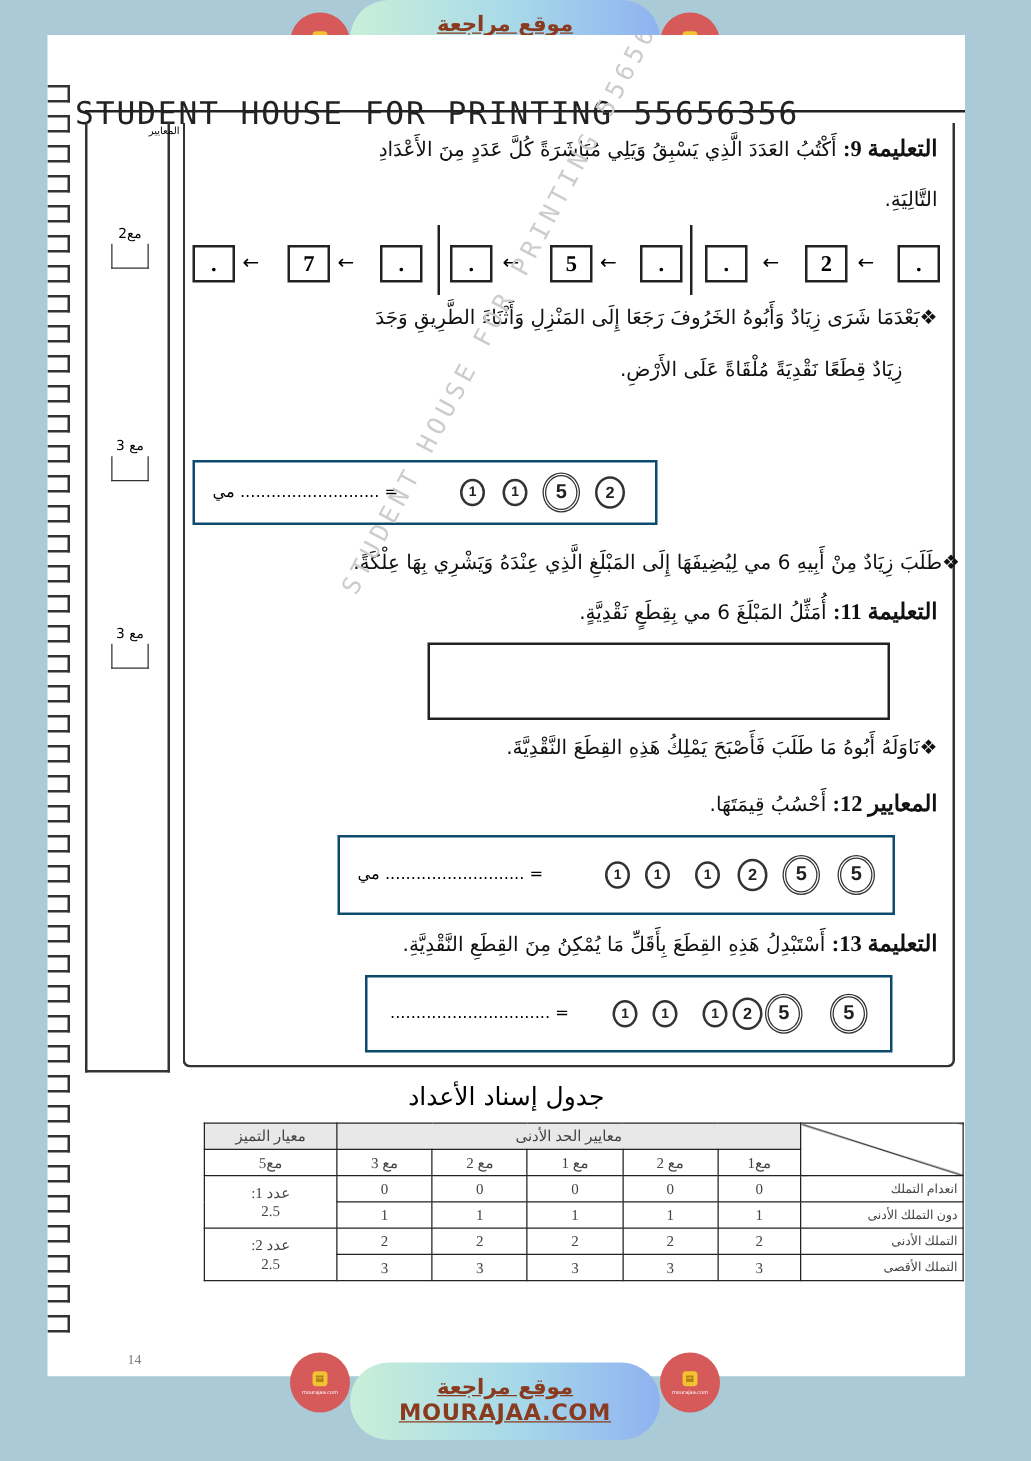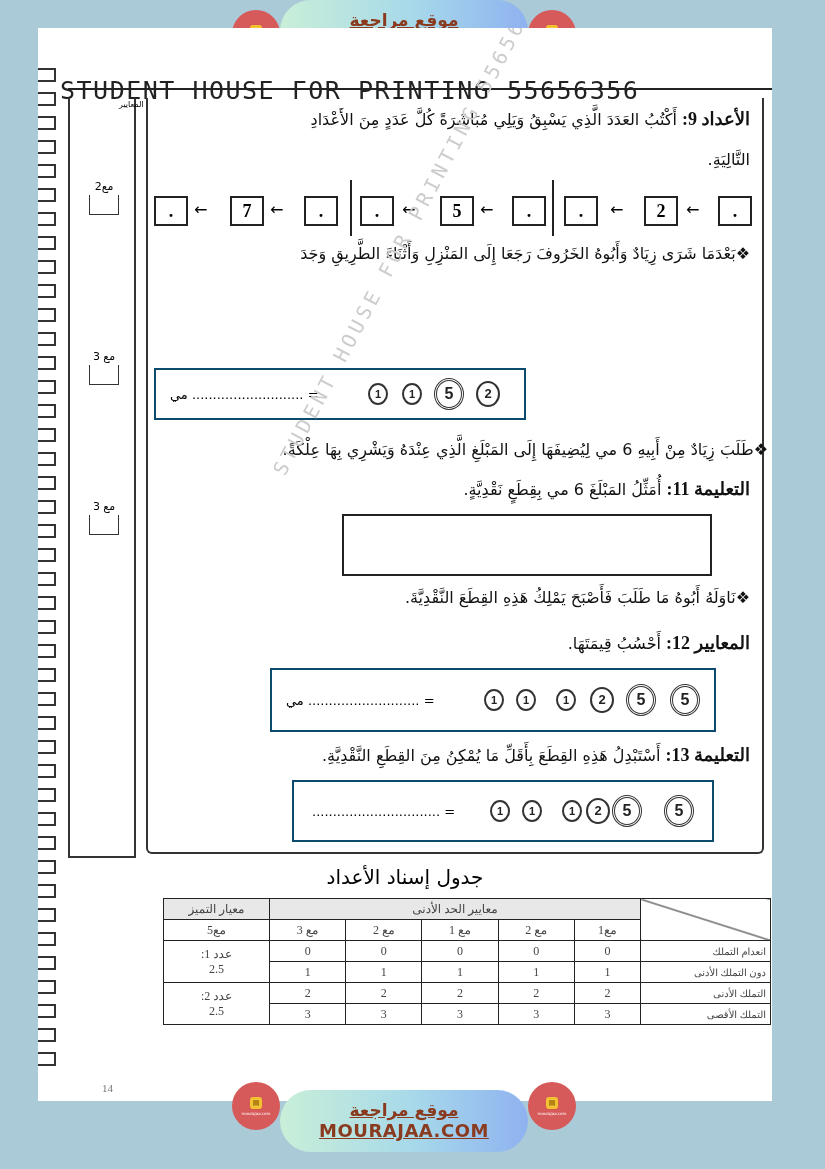--- a/index.html
+++ b/index.html
@@ -122,21 +122,21 @@
       <div class="lbl">مع 3</div>
       <div class="box"></div>
     </div>
     <div class="side-item" style="top:402px;">
       <div class="lbl">مع 3</div>
       <div class="box"></div>
     </div>
   </div>
 
   <div class="main">
-    <div class="txt" style="top:10px;"><b>الأعداد 9:</b> <span>أَكْتُبُ العَدَدَ الَّذِي يَسْبِقُ وَيَلِي مُبَاشَرَةً كُلَّ عَدَدٍ مِنَ الأَعْدَادِ</span></div>
+    <div class="txt" style="top:10px;"><b>التعليمة 9:</b> <span>أَكْتُبُ العَدَدَ الَّذِي يَسْبِقُ وَيَلِي مُبَاشَرَةً كُلَّ عَدَدٍ مِنَ الأَعْدَادِ</span></div>
     <div class="txt" style="top:52px;">التَّالِيَةِ.</div>
 
     <div class="seq">
       <div class="cell" style="left:0;">.</div>
       <div class="arrow" style="left:40px;">←</div>
       <div class="cell" style="left:76px;">7</div>
       <div class="arrow" style="left:116px;">←</div>
       <div class="cell" style="left:150px;">.</div>
       <div class="sep" style="left:196px;"></div>
 
@@ -148,20 +148,21 @@
       <div class="sep" style="left:398px;"></div>
 
       <div class="cell" style="left:410px;">.</div>
       <div class="arrow" style="left:456px;">←</div>
       <div class="cell" style="left:490px;">2</div>
       <div class="arrow" style="left:532px;">←</div>
       <div class="cell" style="left:564px;">.</div>
     </div>
 
     <div class="txt" style="top:146px;">❖بَعْدَمَا شَرَى زِيَادٌ وَأَبُوهُ الخَرُوفَ رَجَعَا إِلَى المَنْزِلِ وَأَثْنَاءَ الطَّرِيقِ وَجَدَ</div>
+    <div class="txt" style="top:188px; right:40px;">زِيَادٌ قِطَعًا نَقْدِيَةً مُلْقَاةً عَلَى الأَرْضِ.</div>
 
     <div class="coinbox" style="top:270px; left:6px; width:372px; height:52px;">
       <div class="dots" style="left:14px;">= ........................... مي</div>
       <div class="coin s" style="left:212px;">1</div>
       <div class="coin s" style="left:246px;">1</div>
       <div class="coin l" style="left:278px;">5</div>
       <div class="coin m" style="left:320px;">2</div>
     </div>
 
     <div class="txt" style="top:342px; right:-6px;">❖طَلَبَ زِيَادٌ مِنْ أَبِيهِ 6 مي لِيُضِيفَهَا إِلَى المَبْلَغِ الَّذِي عِنْدَهُ وَيَشْرِي بِهَا عِلْكَةً.</div>

